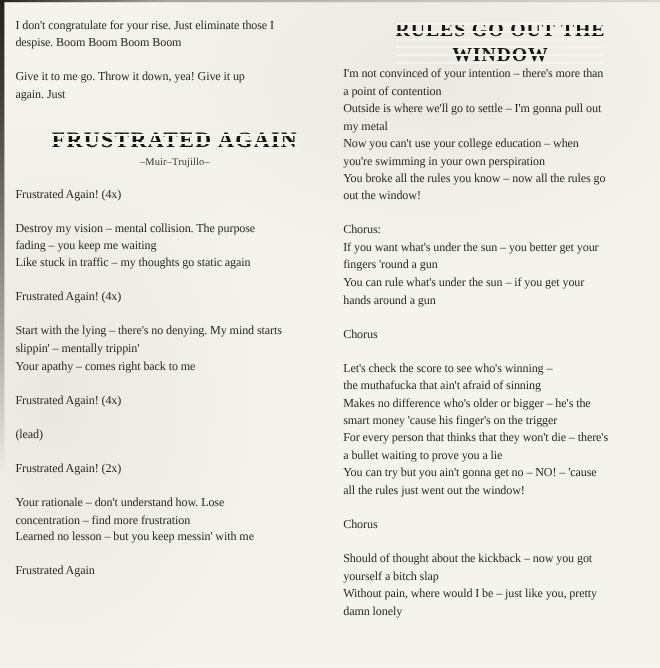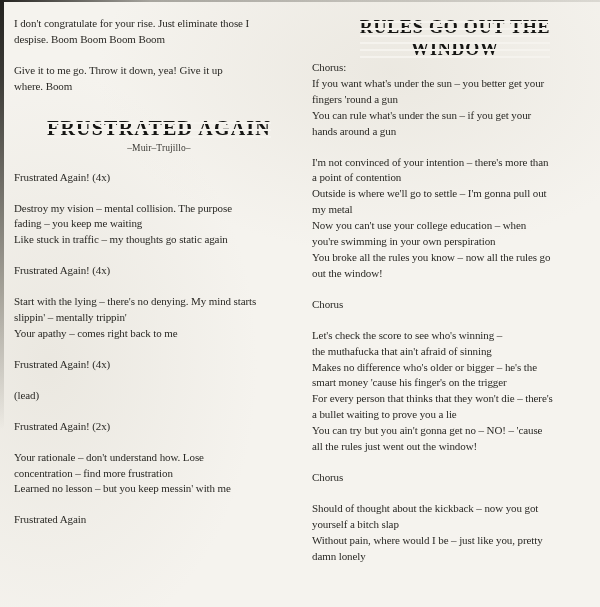--- a/index.html
+++ b/index.html
@@ -91,21 +91,21 @@
 <body>
 
 <div class="page">
   <div class="edge-left"></div>
   <div class="edge-top"></div>
 
   <div class="col col-left">
     <p class="para">I don't congratulate for your rise. Just eliminate those I
 despise. Boom Boom Boom Boom</p>
     <p class="para">Give it to me go. Throw it down, yea! Give it up
-where. Boom</p>
+again. Just</p>
 
     <div class="heading-block">
       <h1 class="song-title title-left">FRUSTRATED AGAIN</h1>
       <div class="credit">–Muir–Trujillo–</div>
     </div>
 
     <p class="para">Frustrated Again! (4x)</p>
     <p class="para">Destroy my vision – mental collision. The purpose
 fading – you keep me waiting
 Like stuck in traffic – my thoughts go static again</p>
@@ -121,33 +121,33 @@
 Learned no lesson – but you keep messin' with me</p>
     <p class="para">Frustrated Again</p>
   </div>
 
   <div class="col col-right">
     <div class="heading-block">
       <h1 class="song-title title-right">RULES GO OUT THE
 WINDOW</h1>
     </div>
 
-    <p class="para">Chorus:
-If you want what's under the sun – you better get your
-fingers 'round a gun
-You can rule what's under the sun – if you get your
-hands around a gun</p>
     <p class="para">I'm not convinced of your intention – there's more than
 a point of contention
 Outside is where we'll go to settle – I'm gonna pull out
 my metal
 Now you can't use your college education – when
 you're swimming in your own perspiration
 You broke all the rules you know – now all the rules go
 out the window!</p>
+    <p class="para">Chorus:
+If you want what's under the sun – you better get your
+fingers 'round a gun
+You can rule what's under the sun – if you get your
+hands around a gun</p>
     <p class="para">Chorus</p>
     <p class="para">Let's check the score to see who's winning –
 the muthafucka that ain't afraid of sinning
 Makes no difference who's older or bigger – he's the
 smart money 'cause his finger's on the trigger
 For every person that thinks that they won't die – there's
 a bullet waiting to prove you a lie
 You can try but you ain't gonna get no – NO! – 'cause
 all the rules just went out the window!</p>
     <p class="para">Chorus</p>

